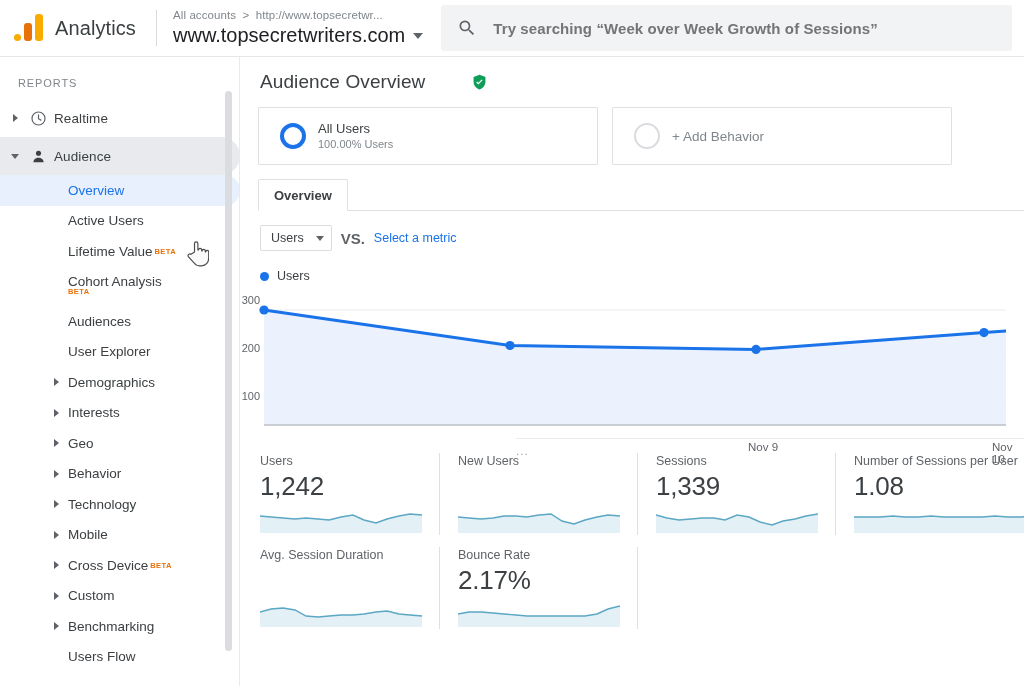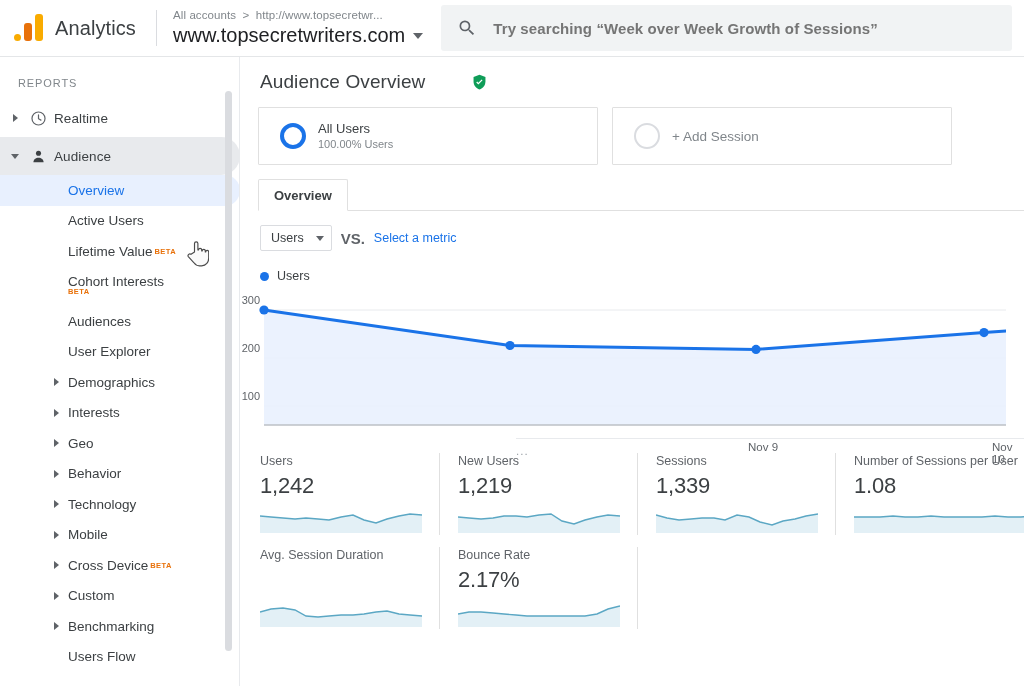--- a/index.html
+++ b/index.html
@@ -159,21 +159,21 @@
   .chart-divider { position: absolute; left: 276px; right: 0; bottom: 0; height: 1px; background: #e8eaed; }
 
   
   .cards { display: flex; padding-left: 20px; margin-top: 14px; }
   .card {
     width: 180px; flex: 0 0 180px; border-right: 1px solid #e0e0e0;
     padding: 0 22px 0 0; margin-right: 18px; height: 82px; position: relative;
   }
   .card:last-child { border-right: 1px solid #e0e0e0; }
   .card-lbl { font-size: 12.5px; color: #5f6368; line-height: 16px; white-space: nowrap; }
-  .card-val { font-size: 22px; color: #3c4043; line-height: 34px; font-weight: 400; letter-spacing: -.2px; }
+  .card-val { font-size: 26px; color: #3c4043; line-height: 34px; font-weight: 400; letter-spacing: -.2px; }
   .spark { position: absolute; left: 0; bottom: 2px; width: 162px; height: 26px; }
   .cards.row2 { margin-top: 12px; }
 </style>
 </head>
 <body>
 
 <div class="app">
 
   <div class="topbar">
     <div class="brand">
@@ -243,21 +243,21 @@
         <span>Overview</span>
       </div>
       <div class="sb-sub">
         <span>Active Users</span>
       </div>
       <div class="sb-sub">
         <span>Lifetime Value</span>
         <span class="beta">BETA</span>
       </div>
       <div class="sb-sub twoline">
-        <span>Cohort Interests</span>
+        <span>Cohort Analysis</span>
         <span class="beta below">BETA</span>
       </div>
       <div class="sb-spacer"></div>
       <div class="sb-sub">
         <span>Audiences</span>
       </div>
       <div class="sb-sub">
         <span>User Explorer</span>
       </div>
 
@@ -347,21 +347,21 @@
       <div class="segbar">
         <div class="segcard">
           <div class="seg-ring"></div>
           <div class="seg-txt">
             <span class="seg-name">All Users</span>
             <span class="seg-sub">100.00% Users</span>
           </div>
         </div>
         <div class="segcard add">
           <div class="seg-ring empty"></div>
-          <span class="seg-add-lbl">+ Add Session</span>
+          <span class="seg-add-lbl">+ Add Behavior</span>
         </div>
       </div>
 
       <div class="tabstrip">
         <div class="tab">Overview</div>
       </div>
 
       <div class="metricrow">
         <div class="metric-select">
           <span>Users</span>
@@ -415,21 +415,20 @@
           <div class="card-lbl">Users</div>
           <div class="card-val">1,242</div>
           <svg class="spark" viewBox="0 0 162 26" preserveAspectRatio="none">
             <path d="M0,9 L11,10 L23,11 L35,12 L46,11 L58,12 L69,13 L81,10 L93,8 L104,13 L116,16 L127,12 L139,9 L150,7 L162,8 L162,26 L0,26 Z" fill="#e3f0f6"></path>
             <path d="M0,9 L11,10 L23,11 L35,12 L46,11 L58,12 L69,13 L81,10 L93,8 L104,13 L116,16 L127,12 L139,9 L150,7 L162,8" fill="none" stroke="#5ba7c4" stroke-width="1.4"></path>
           </svg>
         </div>
 
         <div class="card">
           <div class="card-lbl">New Users</div>
-          <div class="card-val">1,219</div>
           <svg class="spark" viewBox="0 0 162 26" preserveAspectRatio="none">
             <path d="M0,10 L11,11 L23,12 L35,11 L46,9 L58,9 L69,10 L81,8 L93,7 L104,14 L116,17 L127,13 L139,10 L150,8 L162,9 L162,26 L0,26 Z" fill="#e3f0f6"></path>
             <path d="M0,10 L11,11 L23,12 L35,11 L46,9 L58,9 L69,10 L81,8 L93,7 L104,14 L116,17 L127,13 L139,10 L150,8 L162,9" fill="none" stroke="#5ba7c4" stroke-width="1.4"></path>
           </svg>
         </div>
 
         <div class="card">
           <div class="card-lbl">Sessions</div>
           <div class="card-val">1,339</div>
           <svg class="spark" viewBox="0 0 162 26" preserveAspectRatio="none">

